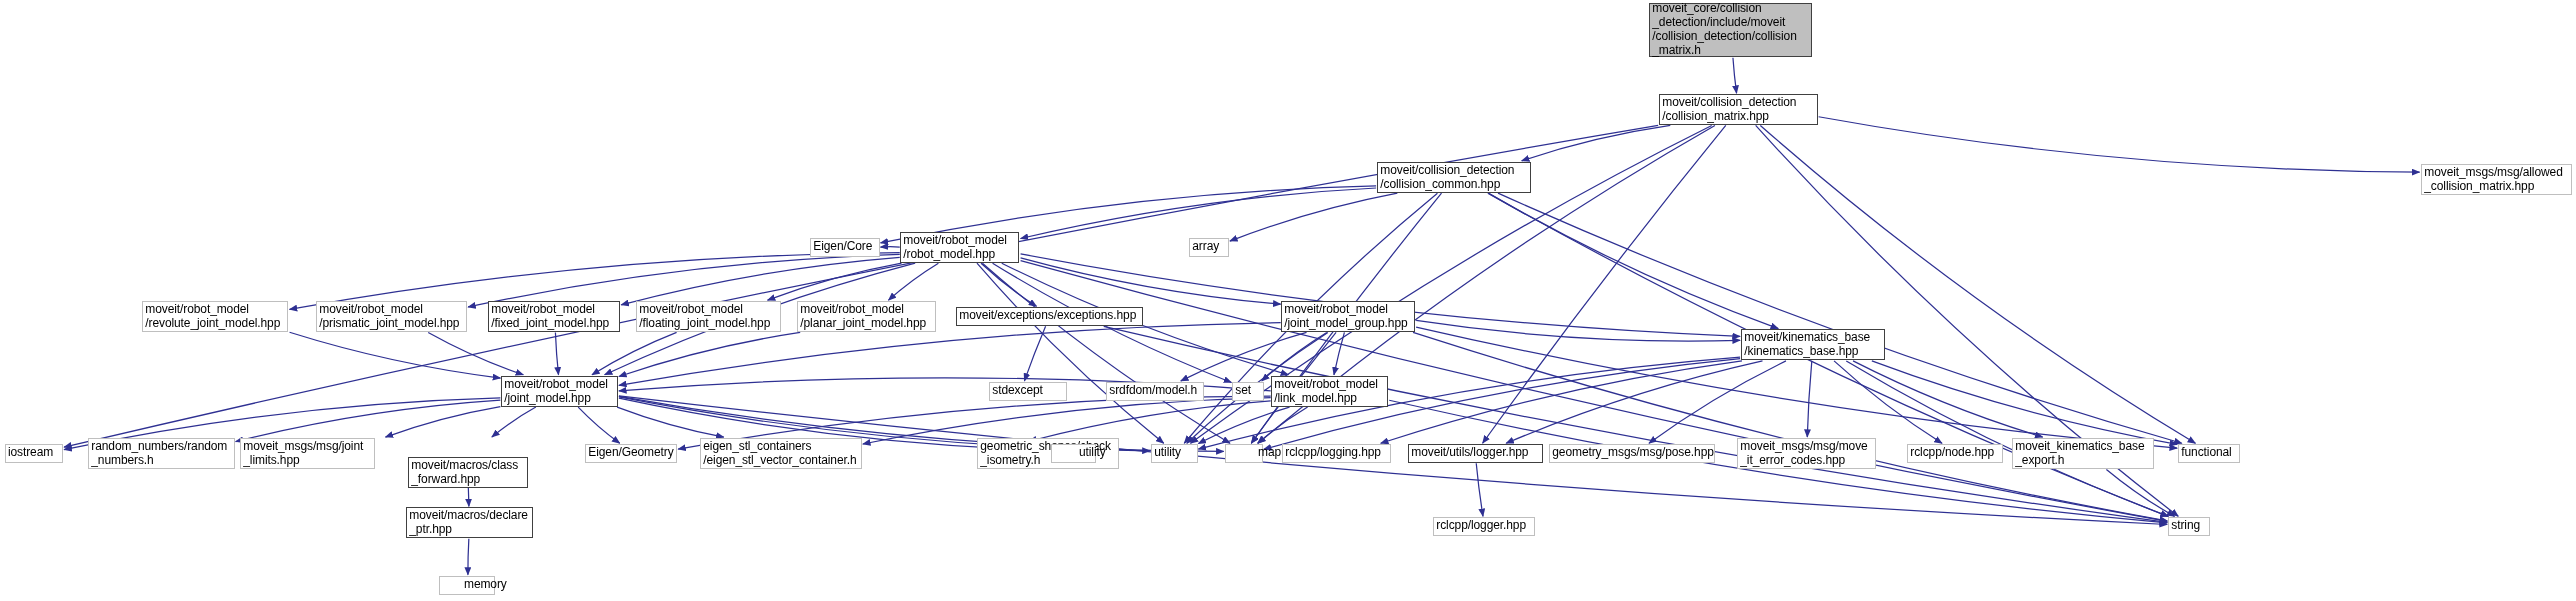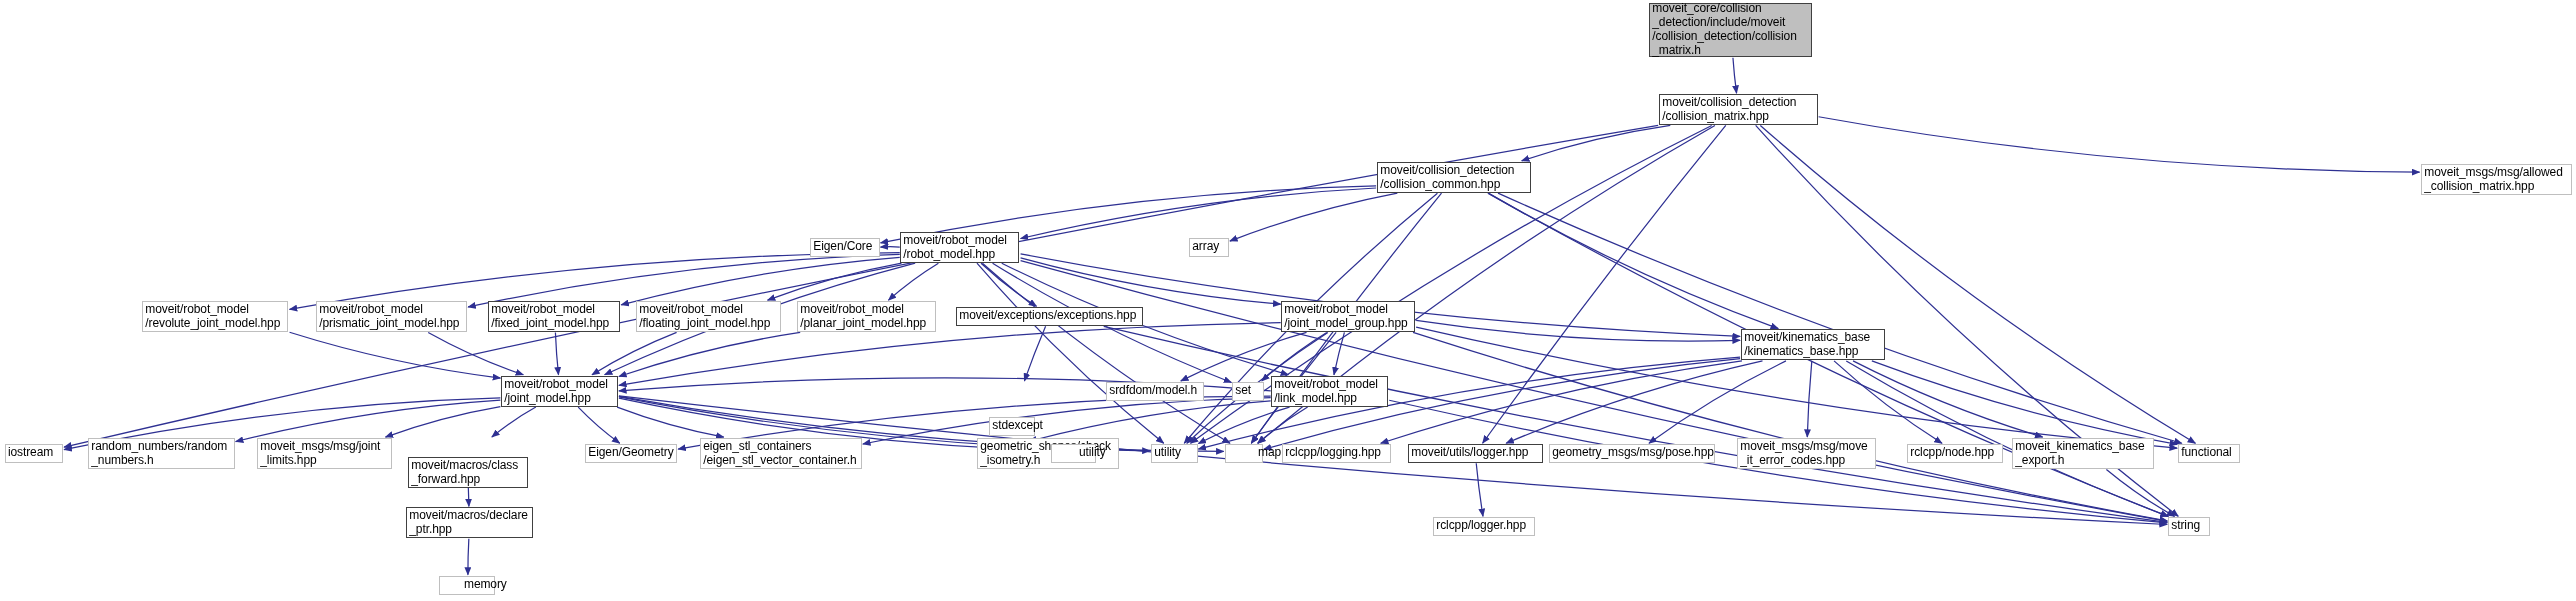--- a/index.html
+++ b/index.html
@@ -166,33 +166,33 @@
 /prismatic_joint_model.hpp</span></div>
     <div class="node strong" style="left: 488px; top: 301px; width: 132px; height: 31px;"><span class="node-label">moveit/robot_model
 /fixed_joint_model.hpp</span></div>
     <div class="node" style="left: 636px; top: 301px; width: 145px; height: 31px;"><span class="node-label">moveit/robot_model
 /floating_joint_model.hpp</span></div>
     <div class="node" style="left: 797px; top: 301px; width: 139px; height: 31px;"><span class="node-label">moveit/robot_model
 /planar_joint_model.hpp</span></div>
     <div class="node strong" style="left: 956px; top: 307px; width: 187px; height: 18.5px;"><span class="node-label">moveit/exceptions/exceptions.hpp</span></div>
     <div class="node strong" style="left: 1281px; top: 301px; width: 134px; height: 31px;"><span class="node-label">moveit/robot_model
 /joint_model_group.hpp</span></div>
-    <div class="node" style="left: 989px; top: 382px; width: 46px; height: 18.5px; margin-top: 35px;"><span class="node-label">stdexcept</span></div>
+    <div class="node" style="left: 989px; top: 382px; width: 78px; height: 18.5px;"><span class="node-label">stdexcept</span></div>
     <div class="node" style="left: 1106px; top: 382px; width: 98px; height: 18.5px;"><span class="node-label">srdfdom/model.h</span></div>
     <div class="node" style="left: 1232px; top: 382px; width: 32px; height: 18.5px;"><span class="node-label">set</span></div>
     <div class="node strong" style="left: 1271px; top: 376px; width: 117px; height: 31px;"><span class="node-label">moveit/robot_model
 /link_model.hpp</span></div>
     <div class="node strong" style="left: 501px; top: 376px; width: 117px; height: 31px;"><span class="node-label">moveit/robot_model
 /joint_model.hpp</span></div>
     <div class="node strong" style="left: 1741px; top: 329px; width: 144px; height: 31px;"><span class="node-label">moveit/kinematics_base
 /kinematics_base.hpp</span></div>
     <div class="node" style="left: 4.6px; top: 444px; width: 58px; height: 18.5px;"><span class="node-label">iostream</span></div>
     <div class="node" style="left: 88px; top: 438px; width: 147px; height: 31px;"><span class="node-label">random_numbers/random
 _numbers.h</span></div>
-    <div class="node" style="left: 257px; top: 438px; width: 135px; height: 31px;"><span class="node-label">moveit_msgs/msg/joint
+    <div class="node" style="left: 240px; top: 438px; width: 135px; height: 31px;"><span class="node-label">moveit_msgs/msg/joint
 _limits.hpp</span></div>
     <div class="node strong" style="left: 408px; top: 457px; width: 120px; height: 31px;"><span class="node-label">moveit/macros/class
 _forward.hpp</span></div>
     <div class="node" style="left: 585px; top: 444px; width: 92px; height: 18.5px;"><span class="node-label">Eigen/Geometry</span></div>
     <div class="node" style="left: 700px; top: 438px; width: 162px; height: 31px;"><span class="node-label">eigen_stl_containers
 /eigen_stl_vector_container.h</span></div>
     <div class="node" style="left: 933px; top: 438px; width: 142px; height: 31px; margin-left: 44px;"><span class="node-label">geometric_shapes/check
 _isometry.h</span></div>
     <div class="node" style="left: 1051px; top: 444px; width: 45px; height: 18.5px; padding-left: 27px;"><span class="node-label">utility</span></div>
     <div class="node" style="left: 1151px; top: 444px; width: 47px; height: 18.5px;"><span class="node-label">utility</span></div>

